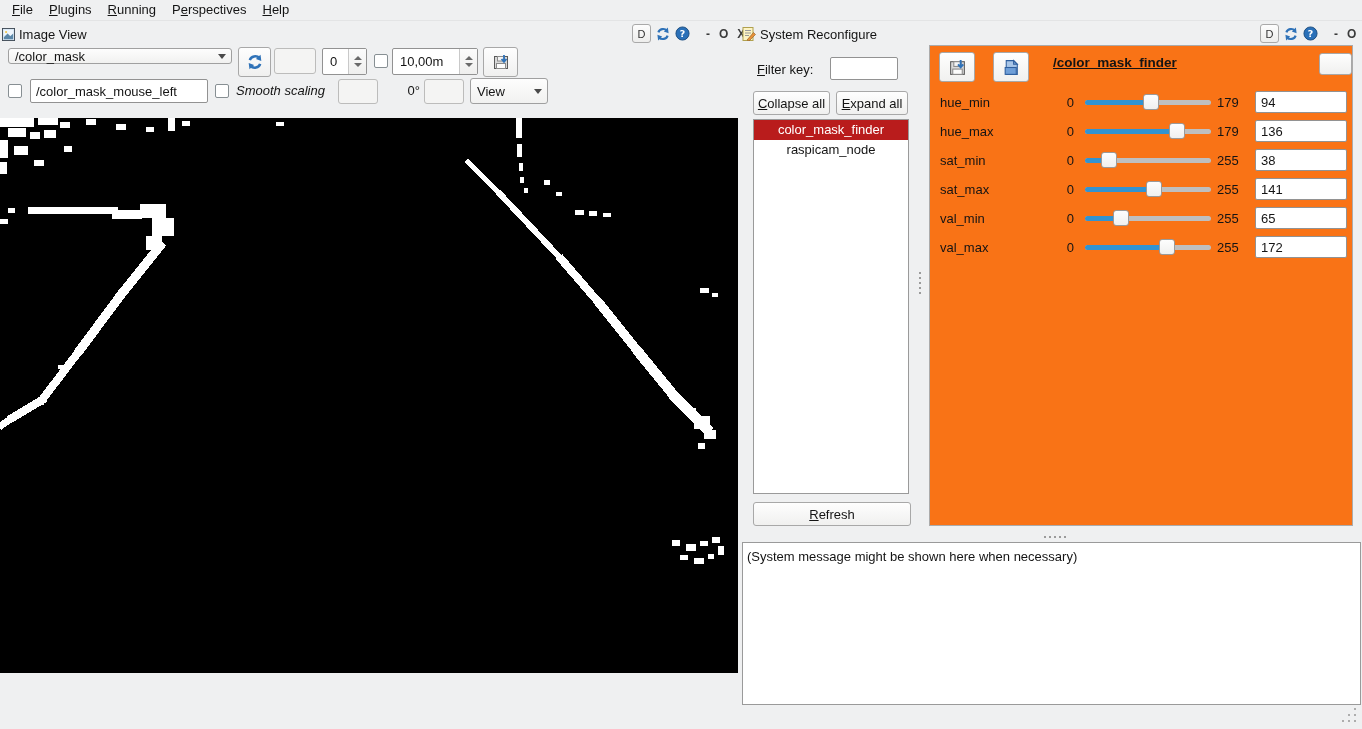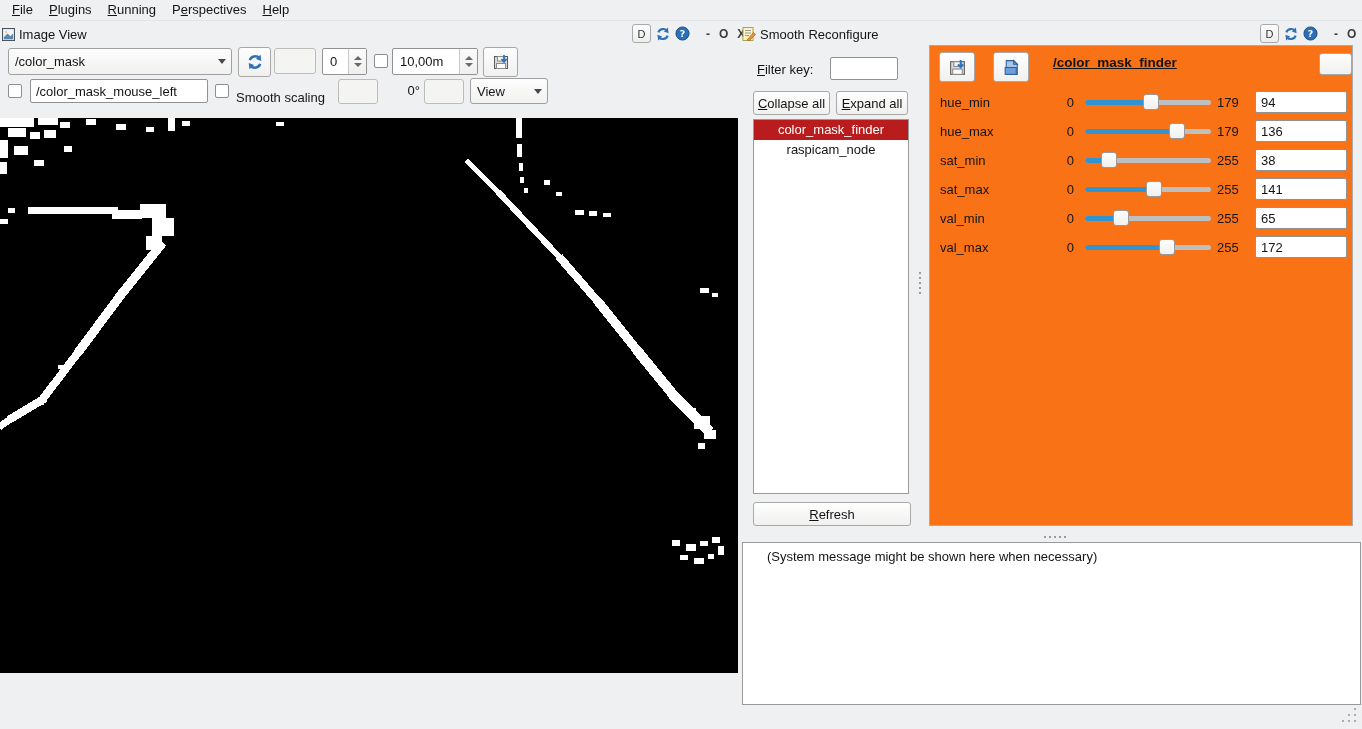--- a/index.html
+++ b/index.html
@@ -59,21 +59,21 @@
   .p-fill{position:absolute;left:0;top:0;height:5px;background:#3293d1;border-radius:2.5px;}
   .p-handle{position:absolute;top:-6px;width:16px;height:16px;background:linear-gradient(#fdfdfd,#f0f0ef);
     border:1px solid #9a9a9a;border-radius:3px;box-sizing:border-box;}
   .p-max{position:absolute;left:287px;top:7px;width:30px;}
   .p-value{position:absolute;left:325px;top:3px;width:92px;height:22px;}
 
   .dots-v{display:flex;flex-direction:column;gap:3px;align-items:center;}
   .dots-h{display:flex;flex-direction:row;gap:3px;align-items:center;}
   .dot{width:2px;height:2px;background:#9b9b9b;}
 
-  .console{background:#fff;border:1px solid #9a9a9a;box-sizing:border-box;padding:6px 24px;}
+  .console{background:#fff;border:1px solid #9a9a9a;box-sizing:border-box;padding:6px 4px;}
   svg{display:block;}
 </style>
 </head>
 <body>
 
 <div class="menubar abs">
   <span class="menu-item"><u>F</u>ile</span>
   <span class="menu-item"><u>P</u>lugins</span>
   <span class="menu-item"><u>R</u>unning</span>
   <span class="menu-item">P<u>e</u>rspectives</span>
@@ -106,21 +106,21 @@
         <text x="8" y="11.6" text-anchor="middle" font-size="10" font-weight="bold" fill="#fff" font-family="DejaVu Sans, sans-serif">?</text>
       </svg>
     </span>
     <span style="width:6px;"></span>
     <span class="tb-char">-</span>
     <span class="tb-char">O</span>
     <span class="tb-char">X</span>
   </span>
 </div>
 
-<div class="combo abs" style="left:8px;top:48px;width:224px;height:27px;">
+<div class="combo abs" style="left:8px;top:48px;width:224px;height:16px;">
   <span class="ctext">/color_mask</span>
   <span class="carrow">
       <span class="tri-down"></span>
     </span>
 </div>
 <div class="btn abs" style="left:238px;top:47px;width:31px;height:28px;">
   <svg width="18" height="18" viewBox="0 0 16 16">
     <path d="M3.4 6.4 A5 4.6 0 0 1 12 4.6" fill="none" stroke="#2f72b8" stroke-width="2.2"></path>
     <polygon points="12.9,1.6 13.6,7.2 8.8,5.4" fill="#2f72b8"></polygon>
     <path d="M12.6 9.6 A5 4.6 0 0 1 4 11.4" fill="none" stroke="#2f72b8" stroke-width="2.2"></path>
@@ -150,21 +150,21 @@
     <rect x="4.5" y="10.5" width="9" height="5" fill="#fcfcfc" stroke="#8a8a8a"></rect>
     <path d="M12 2 L12 8 M9.5 6 L12 8.8 L14.5 6" fill="none" stroke="#2f72b8" stroke-width="1.8"></path>
   </svg>
 </div>
 
 <div class="checkbox abs" style="left:8px;top:84px;"></div>
 <div class="field abs" style="left:30px;top:79px;width:178px;height:24px;">
   <span>/color_mask_mouse_left</span>
 </div>
 <div class="checkbox abs" style="left:215px;top:84px;"></div>
-<div class="abs" style="left:236px;top:86px;height:24px;line-height:24px;">Smooth scaling</div>
+<div class="abs" style="left:236px;top:79px;height:24px;line-height:24px;font-style:italic;">Smooth scaling</div>
 <div class="flatfield abs" style="left:338px;top:79px;width:40px;height:25px;"></div>
 <div class="abs" style="left:392px;top:79px;width:28px;height:24px;line-height:24px;text-align:right;">0°</div>
 <div class="flatfield abs" style="left:424px;top:79px;width:40px;height:25px;"></div>
 <div class="combo abs" style="left:470px;top:78px;width:78px;height:26px;">
   <span class="ctext">View</span>
   <span class="carrow">
       <span class="tri-down"></span>
     </span>
 </div>
 
@@ -240,21 +240,21 @@
 <div class="titlebar abs" style="left:742px;top:24px;width:618px;">
   <span>
     <svg width="14" height="14" viewBox="0 0 14 14">
       <rect x="1" y="0.5" width="10" height="13" fill="#fdf4c4" stroke="#b0a04e"></rect>
       <line x1="3" y1="3.5" x2="9" y2="3.5" stroke="#9a9a9a"></line>
       <line x1="3" y1="6" x2="9" y2="6" stroke="#9a9a9a"></line>
       <line x1="3" y1="8.5" x2="7" y2="8.5" stroke="#9a9a9a"></line>
       <polygon points="5,13 11.5,5.5 13.5,7.5 7,14" fill="#e8913a" stroke="#8a5a20" stroke-width="0.6"></polygon>
     </svg>
   </span>
-  <span class="title">Smooth Reconfigure</span>
+  <span class="title">System Reconfigure</span>
   <span class="winbtns" style="position:absolute;left:518px;top:0;">
     <span class="tb-btn">D</span>
     <span class="tb-flat">
       <svg width="16" height="16" viewBox="0 0 16 16">
         <path d="M3.4 6.4 A5 4.6 0 0 1 12 4.6" fill="none" stroke="#2f72b8" stroke-width="2.2"></path>
         <polygon points="12.9,1.6 13.6,7.2 8.8,5.4" fill="#2f72b8"></polygon>
         <path d="M12.6 9.6 A5 4.6 0 0 1 4 11.4" fill="none" stroke="#2f72b8" stroke-width="2.2"></path>
         <polygon points="3.1,14.4 2.4,8.8 7.2,10.6" fill="#2f72b8"></polygon>
       </svg>
     </span>

